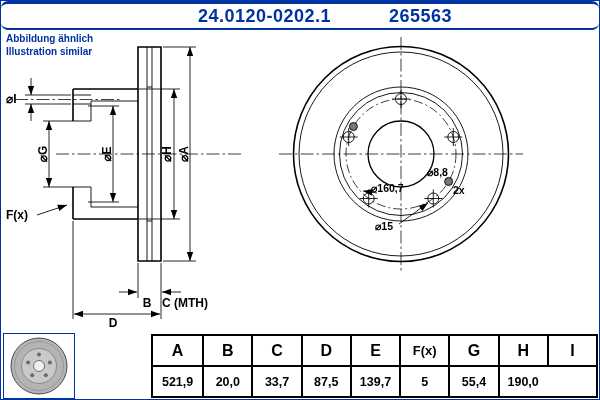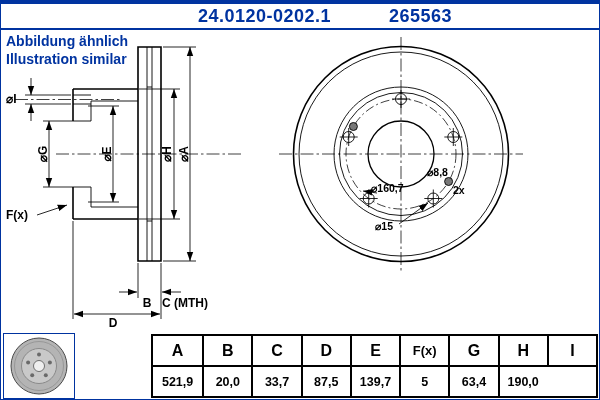--- a/index.html
+++ b/index.html
@@ -6,25 +6,25 @@
   html,body{margin:0;padding:0;background:#fff;}
   .page{
     position:relative;width:600px;height:400px;background:#fff;overflow:hidden;
     font-family:"Liberation Sans",sans-serif;box-sizing:border-box;
     border:1px solid var(--blue);
   }
   .header{
     position:absolute;top:0;left:0;right:0;height:29px;box-sizing:border-box;
     border-top:3px solid var(--blue);border-bottom:2px solid var(--blue);
     display:flex;align-items:center;justify-content:center;gap:58px;padding-left:50px;
-    color:var(--blue);font-weight:bold;font-size:18px;letter-spacing:.5px;background:#fff;
+    color:var(--blue);font-weight:bold;font-size:18px;letter-spacing:.5px;background:#fff;border-radius:7px;
   }
   .note{
     position:absolute;top:32px;left:5px;color:var(--blue);
-    font-size:14px;font-weight:bold;line-height:1.25;
+    font-size:10px;font-weight:bold;line-height:1.25;
   }
   .drawing{position:absolute;top:28px;left:0;width:600px;height:305px;}
   .thick{stroke:var(--line);stroke-width:1.6;fill:none;}
   .thick2{stroke:var(--line);stroke-width:1.3;fill:none;}
   .thin{stroke:var(--line);stroke-width:0.9;fill:none;}
   .dim{stroke:var(--line);stroke-width:0.85;fill:none;}
   .cl{stroke:var(--line);stroke-width:0.75;fill:none;stroke-dasharray:13 3 2.5 3;}
   .clc{stroke:var(--line);stroke-width:0.75;fill:none;stroke-dasharray:9 3 2 3;}
   .lbl{font-family:"Liberation Sans",sans-serif;font-size:12px;font-weight:bold;fill:#000;}
   .lbl-sm{font-family:"Liberation Sans",sans-serif;font-size:10.5px;font-weight:bold;fill:#000;}
@@ -208,18 +208,18 @@
       <div class="tcell th">H</div>
       <div class="tcell th">I</div>
     </div>
     <div class="trow">
       <div class="tcell td">521,9</div>
       <div class="tcell td">20,0</div>
       <div class="tcell td">33,7</div>
       <div class="tcell td">87,5</div>
       <div class="tcell td">139,7</div>
       <div class="tcell td">5</div>
-      <div class="tcell td">63,4</div>
+      <div class="tcell td">55,4</div>
       <div class="tcell td">190,0</div>
     </div>
   </div>
 
 </div>
 
 </body></html>

